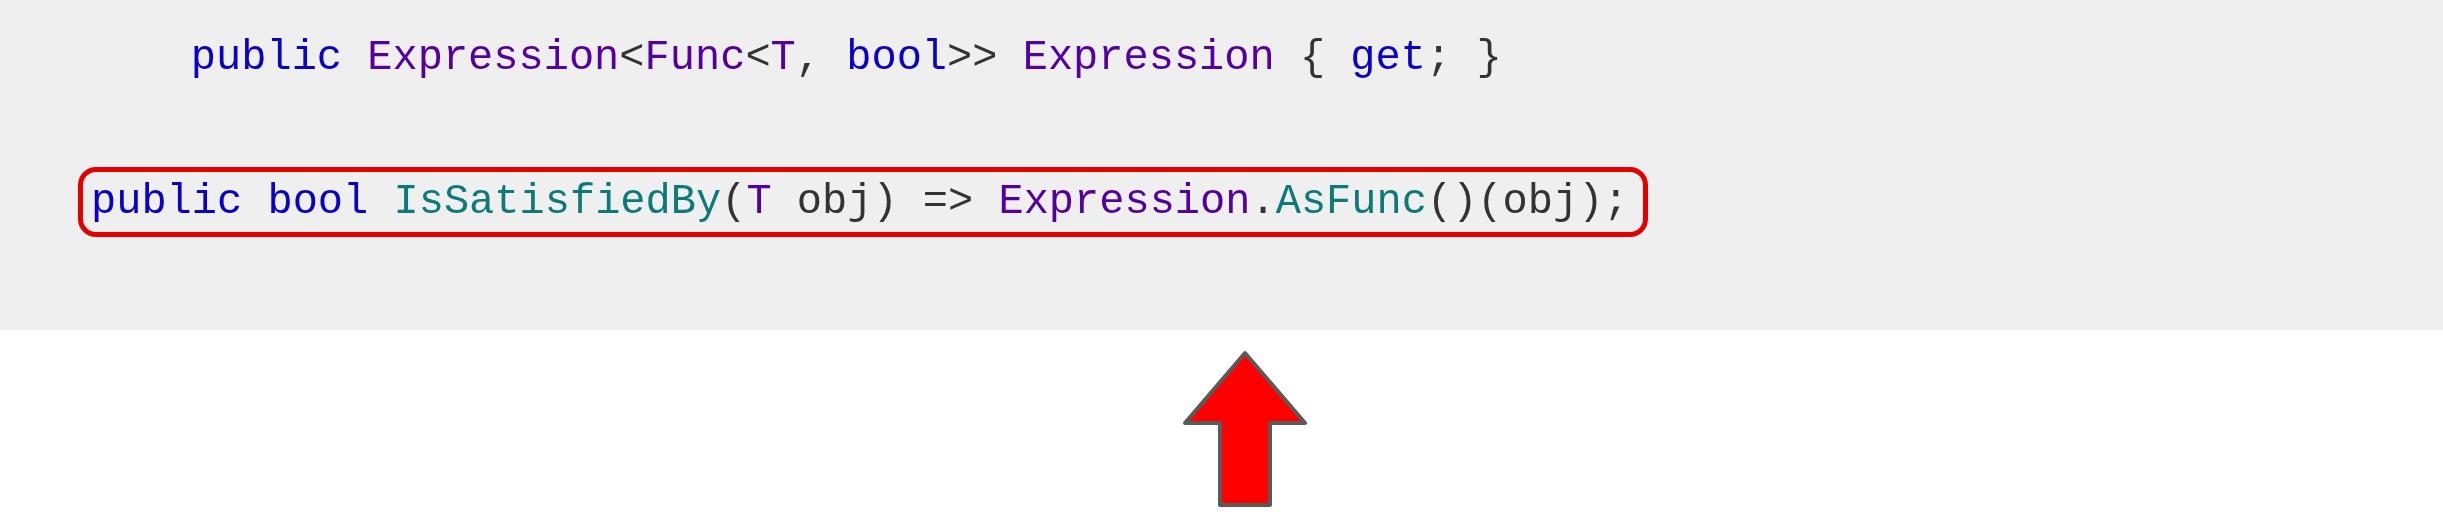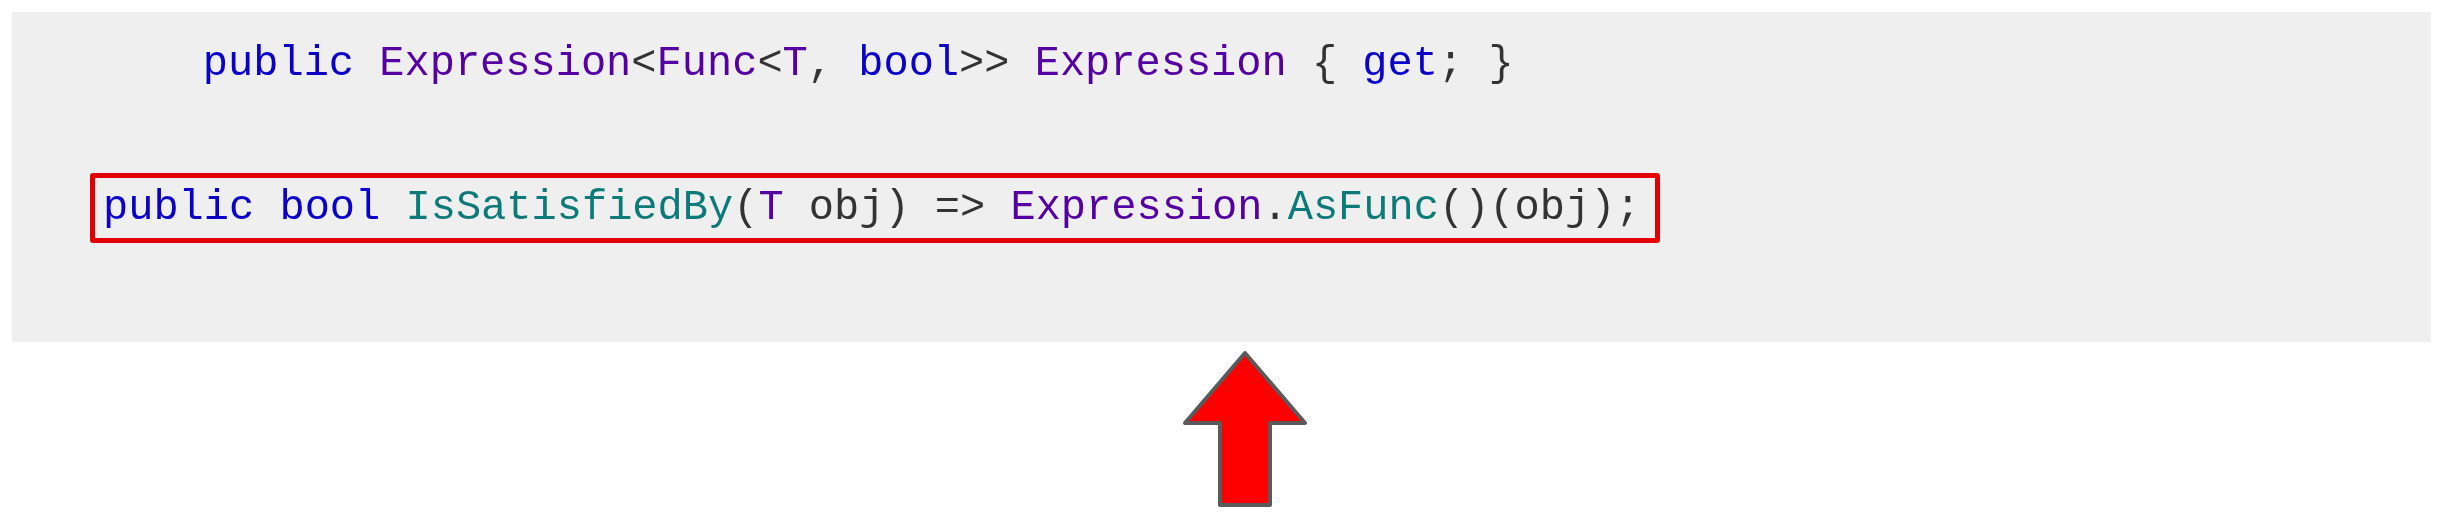--- a/index.html
+++ b/index.html
@@ -6,33 +6,32 @@
     body {
       background: #ffffff;
       font-family: Consolas, "Courier New", monospace;
       font-size: 42px;
       width: 2443px;
       height: 522px;
       position: relative;
     }
     .code-block {
       background: #efefef;
-      padding: 24px 90px 50px 90px;
-      margin: 12px;
+      padding: 30px 90px 50px 90px;
       min-height: 330px;
       line-height: 1.35;
     }
     .code-line {
       white-space: pre;
       color: #333;
     }
     .line2-wrapper {
       display: inline-block;
       border: 5px solid #e30000;
-      border-radius: 3px;
+      border-radius: 18px;
       padding: 2px 14px 2px 8px;
       margin-left: -12px;
       margin-top: 40px;
     }
     .kw-blue { color: #0a00c8; }
     .kw-type { color: #5500a3; }
     .kw-method { color: #0d7a7a; }
     .kw-punc { color: #333; }
     .spacer-line { height: 40px; }
     .arrow-container {

